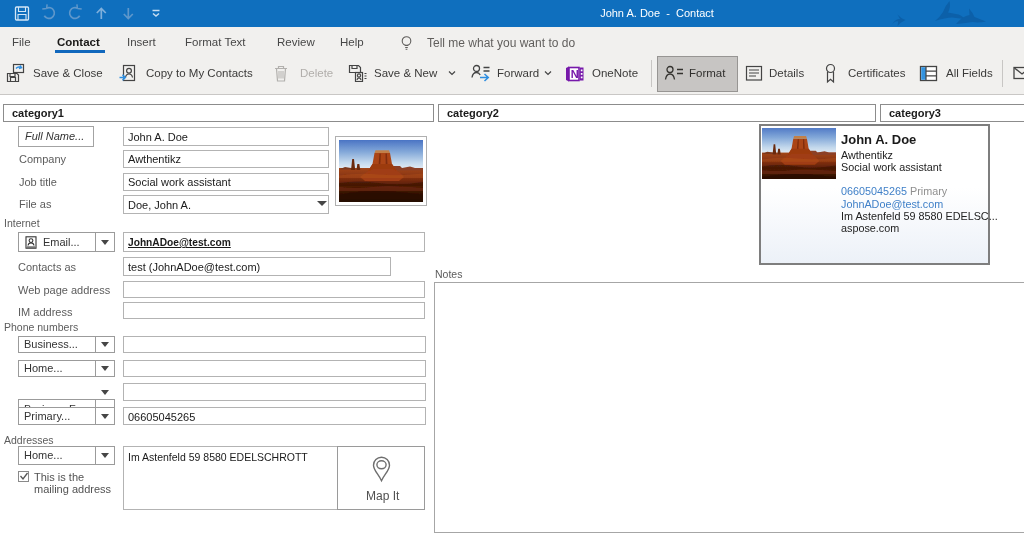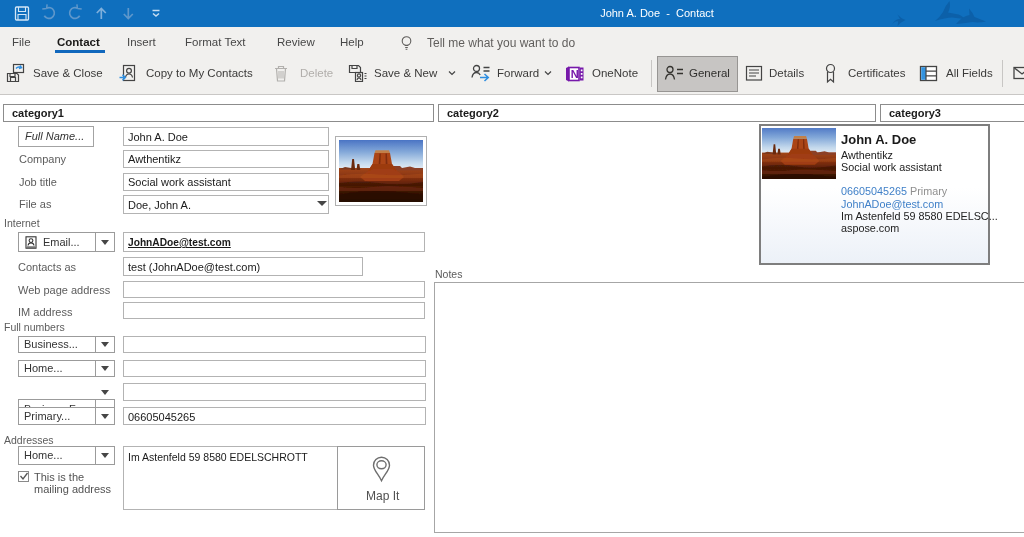--- a/index.html
+++ b/index.html
@@ -132,21 +132,21 @@
   <span class="rlbl" style="left:592px">OneNote</span>
   <div class="sep" style="left:651px"></div>
   <div class="genbox"></div>
   <svg style="left:664px;top:65px;width:20px;height:17px" viewBox="0 0 20 17">
     <g fill="none" stroke="#33322e" stroke-width="1.3">
       <circle cx="6" cy="4.5" r="3"></circle>
       <path d="M1.5 14.5 q0.8 -5.5 4.5 -5.5 q3.7 0 4.5 5.5"></path>
       <path d="M13 4.5 h6 M13 8.5 h6"></path>
     </g>
   </svg>
-  <span class="rlbl" style="left:689px;color:#302f2d">General</span>
+  <span class="rlbl" style="left:689px;color:#302f2d">Format</span>
   <svg style="left:745px;top:65px;width:18px;height:17px" viewBox="0 0 18 17" fill="none" stroke="#444" stroke-width="1.2">
     <rect x="1.5" y="1.5" width="15" height="13.5"></rect>
     <path d="M4 5 h10 M4 8 h10 M4 11 h7" stroke-width="1.1"></path>
   </svg>
   <span class="rlbl" style="left:769px">Details</span>
   <svg style="left:825px;top:63px;width:11px;height:21px" viewBox="0 0 11 21" fill="none" stroke="#444" stroke-width="1.2">
     <circle cx="5.5" cy="5.5" r="4"></circle>
     <path d="M2.5 9 v10 l3 -2.6 l3 2.6 V9"></path>
   </svg>
   <span class="rlbl" style="left:848px">Certificates</span>
@@ -221,27 +221,27 @@
     <span class="bt" style="left:24px;top:3px">Email...</span>
   </div>
   <svg style="left:25px;top:236px;width:12px;height:13px" viewBox="0 0 12 13" fill="none" stroke="#333" stroke-width="1.1">
     <rect x="1" y="0.8" width="10" height="11.4"></rect>
     <circle cx="6" cy="4.6" r="1.9"></circle>
     <path d="M3 9.5 q0.5 -2.6 3 -2.6 q2.5 0 3 2.6 M2 11 h8"></path>
   </svg>
   <div class="arw" style="left:101px;top:240px"></div>
   <div class="inp" style="left:123px;top:232px;width:302px;height:20px;padding-top:2px"><span style="position:static;font-weight:700;font-size:10.2px;text-decoration:underline">JohnADoe@test.com</span></div>
   <span class="lbl" style="left:18px;top:261px">Contacts as</span>
-  <div class="inp" style="left:123px;top:257px;width:240px;height:19px;padding-top:2px">test (JohnADoe@test.com)</div>
+  <div class="inp" style="left:123px;top:257px;width:268px;height:19px;padding-top:2px">test (JohnADoe@test.com)</div>
   <span class="lbl" style="left:18px;top:284px">Web page address</span>
   <div class="inp" style="left:123px;top:281px;width:302px;height:17px"></div>
   <span class="lbl" style="left:18px;top:306px">IM address</span>
   <div class="inp" style="left:123px;top:302px;width:302px;height:17px"></div>
 
-  <span class="sec" style="left:4px;top:321px">Full numbers</span>
+  <span class="sec" style="left:4px;top:321px">Phone numbers</span>
   <div class="cmb" style="left:18px;top:336px;width:97px;height:17px">
       <div class="dv"></div>
       <span class="bt" style="left:5px;top:1px">Business...</span>
     </div>
   <div class="arw" style="left:101px;top:342px"></div>
   <div class="inp" style="left:123px;top:336px;width:303px;height:17px"></div>
   <div class="cmb" style="left:18px;top:360px;width:97px;height:17px">
       <div class="dv"></div>
       <span class="bt" style="left:5px;top:1px">Home...</span>
     </div>

